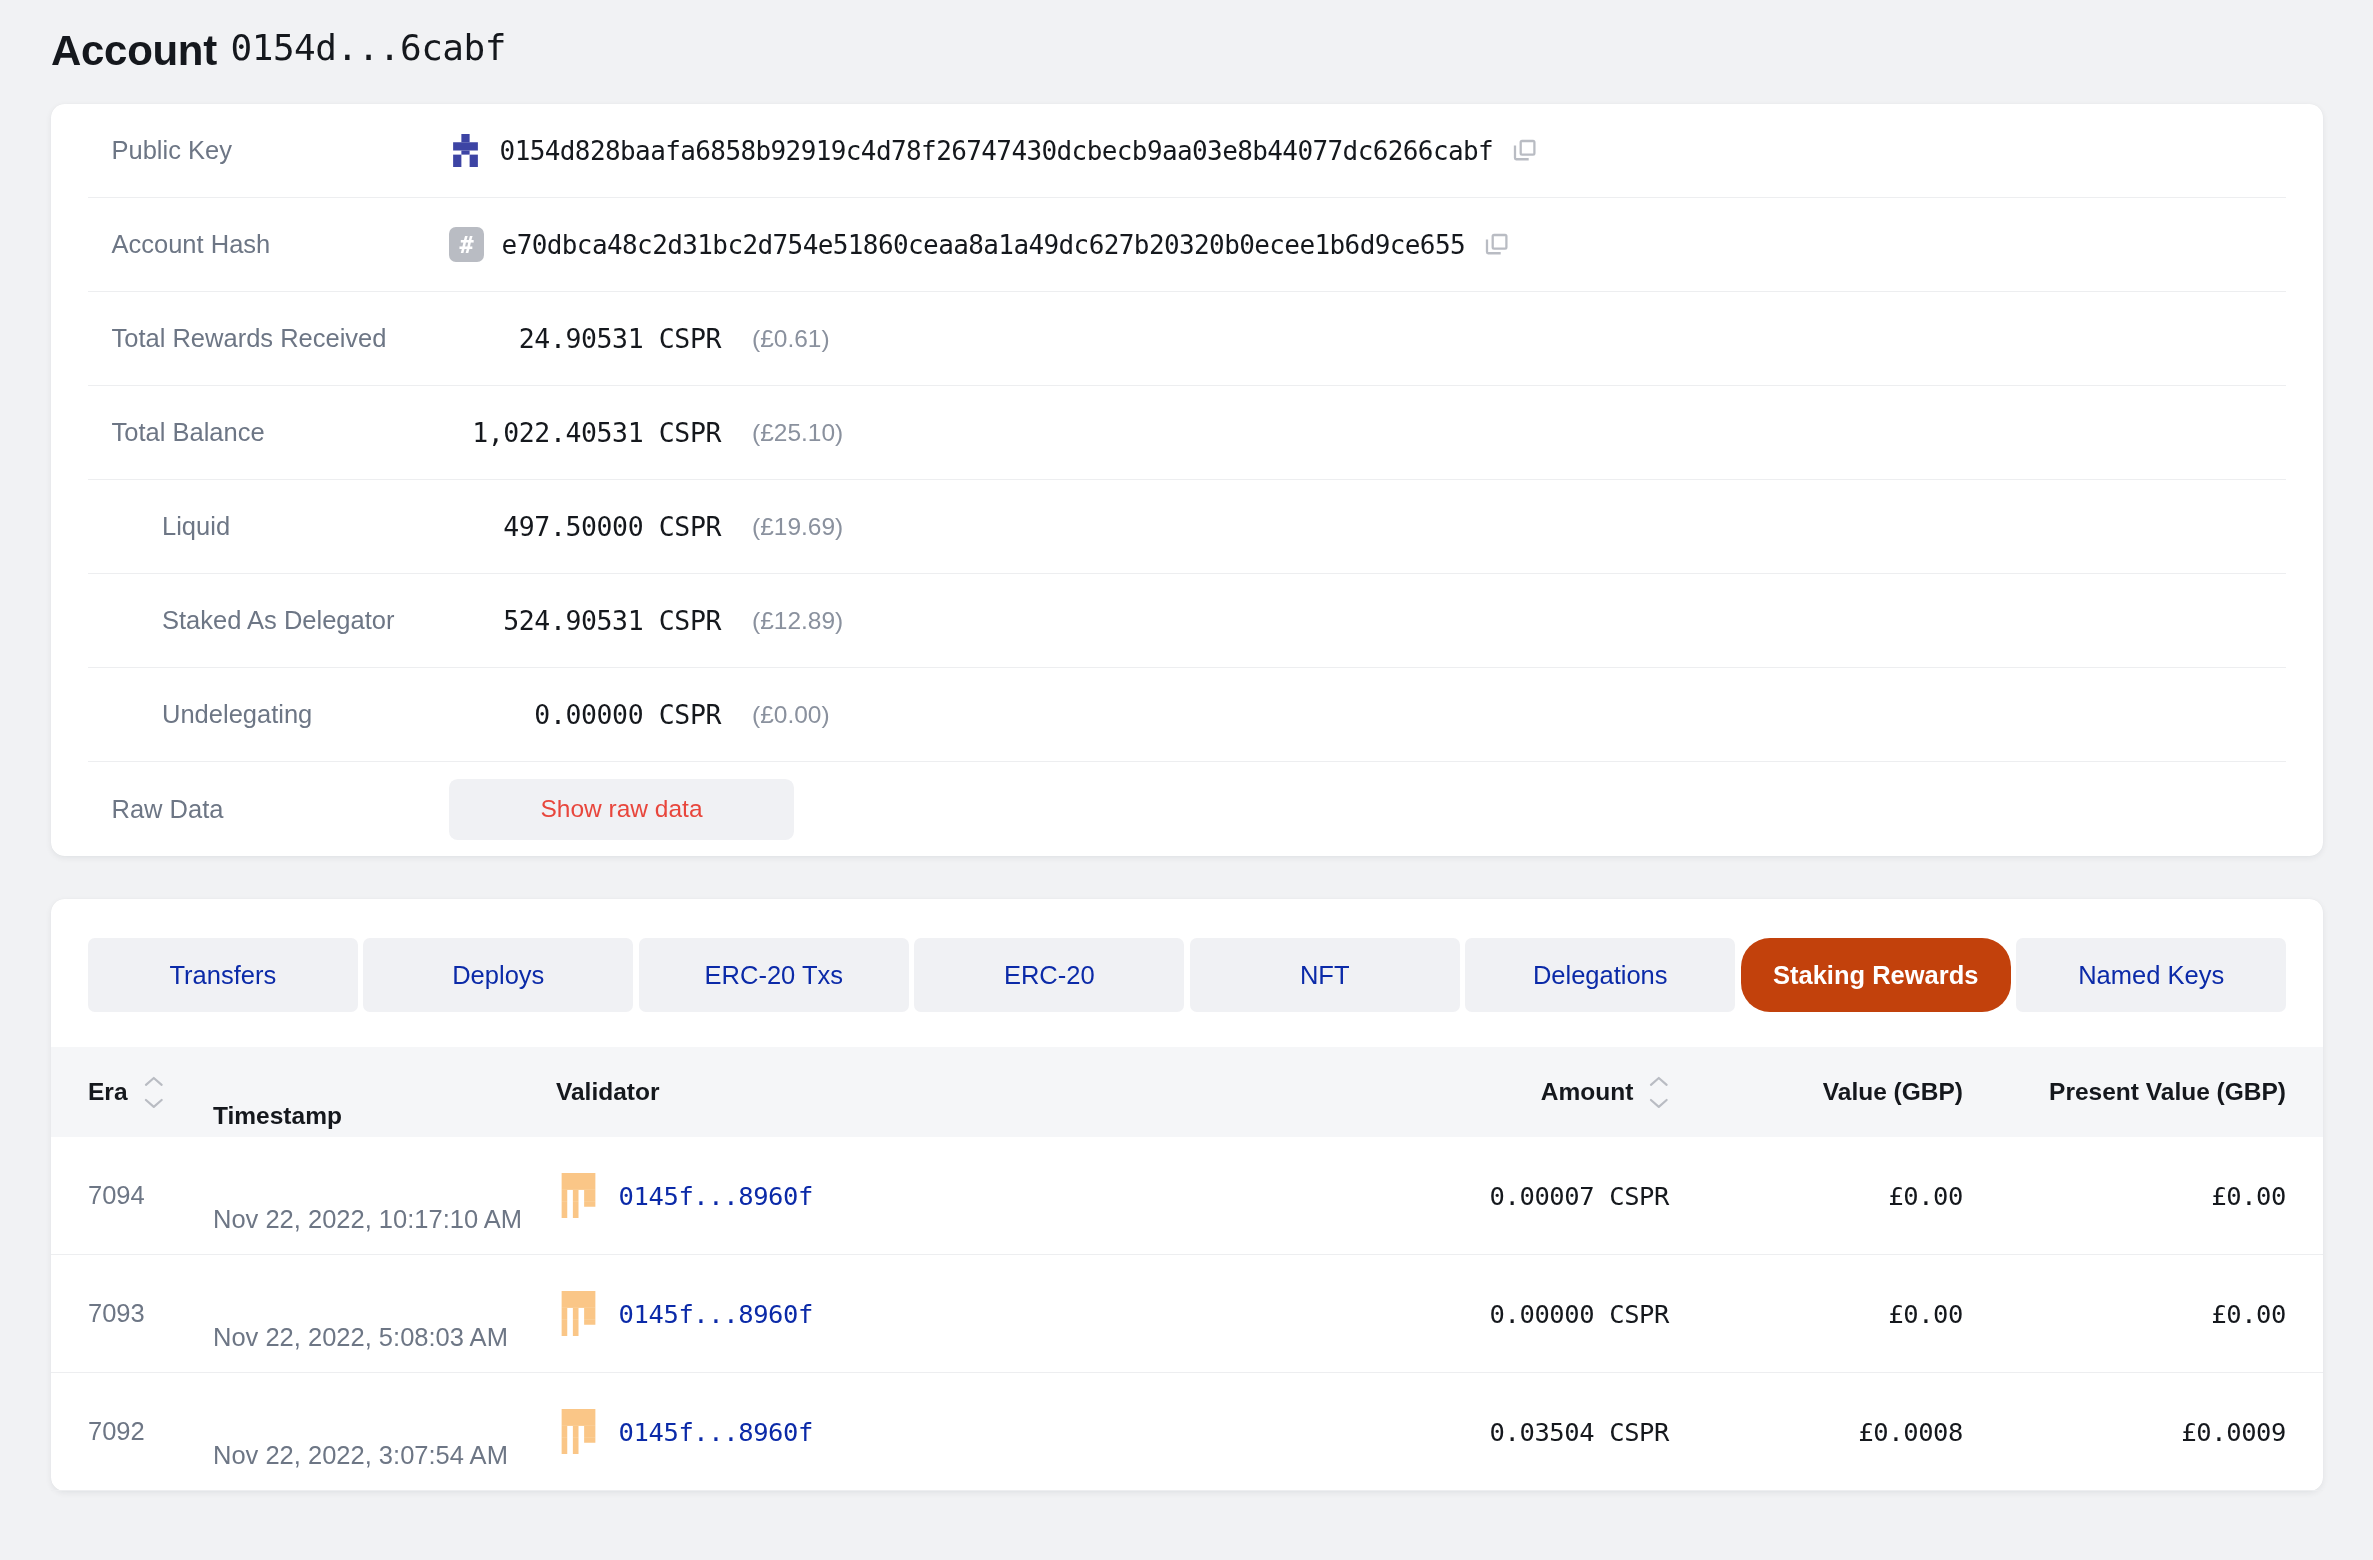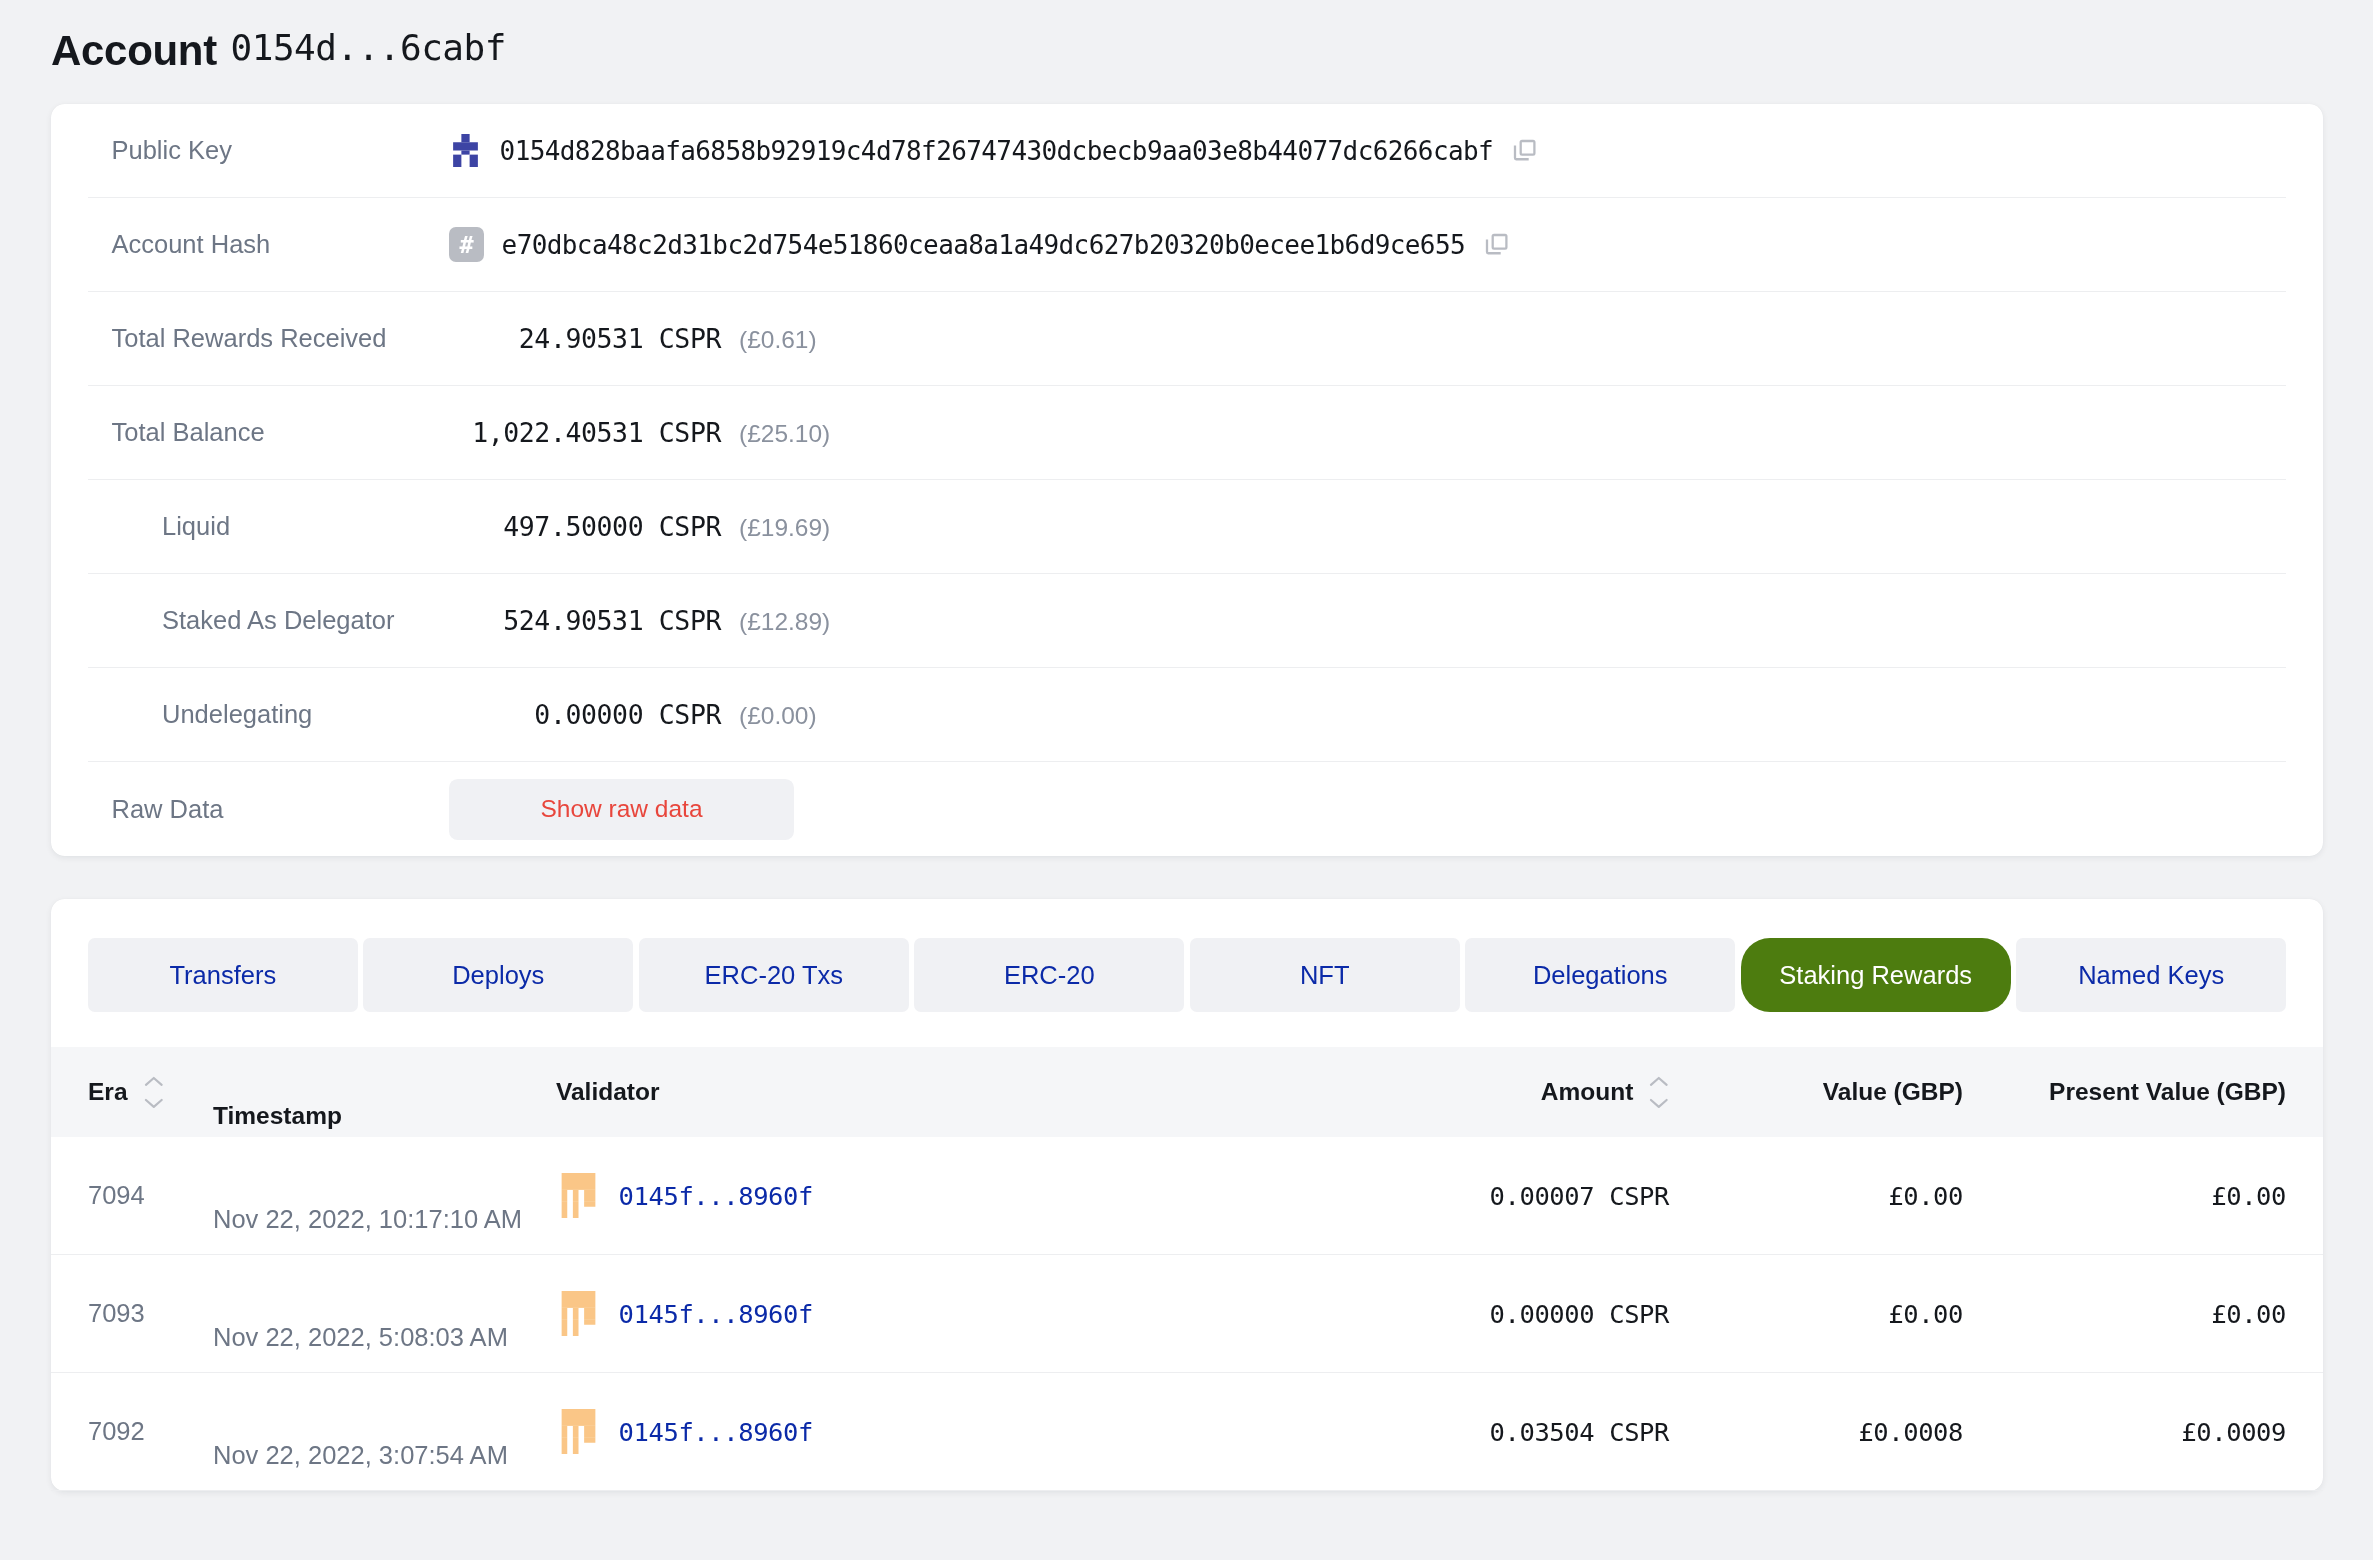--- a/index.html
+++ b/index.html
@@ -107,22 +107,22 @@
   .copy-btn {
     flex: 0 0 auto;
     width: 27.4px; height: 27.4px;
     display: block;
     cursor: pointer;
   }
 
   
   .amtwrap {
     display: flex;
-    align-items: flex-end;
-    gap: 18px;
+    align-items: center;
+    gap: 31px;
   }
   .amt {
     width: 272px;
     text-align: right;
     font-family: "DejaVu Sans Mono", monospace;
     font-size: 26.5px;
     color: #15181d;
     letter-spacing: -0.4px;
     white-space: nowrap;
   }
@@ -162,23 +162,23 @@
     font-size: 25.5px;
     text-align: center;
     padding: 22.5px 5.9px;
     border-radius: 6.9px;
     cursor: pointer;
     white-space: nowrap;
     overflow: hidden;
     text-overflow: ellipsis;
   }
   .tab.active {
-    background: #4d7c0f;
+    background: #c2410c;
     color: #ffffff;
-    font-weight: normal;
+    font-weight: bold;
     border-radius: 29px;
   }
 
   
   .tbl { width: 100%; margin-top: 35px; }
 
   .thead {
     display: flex;
     align-items: center;
     background: #f5f6f8;

